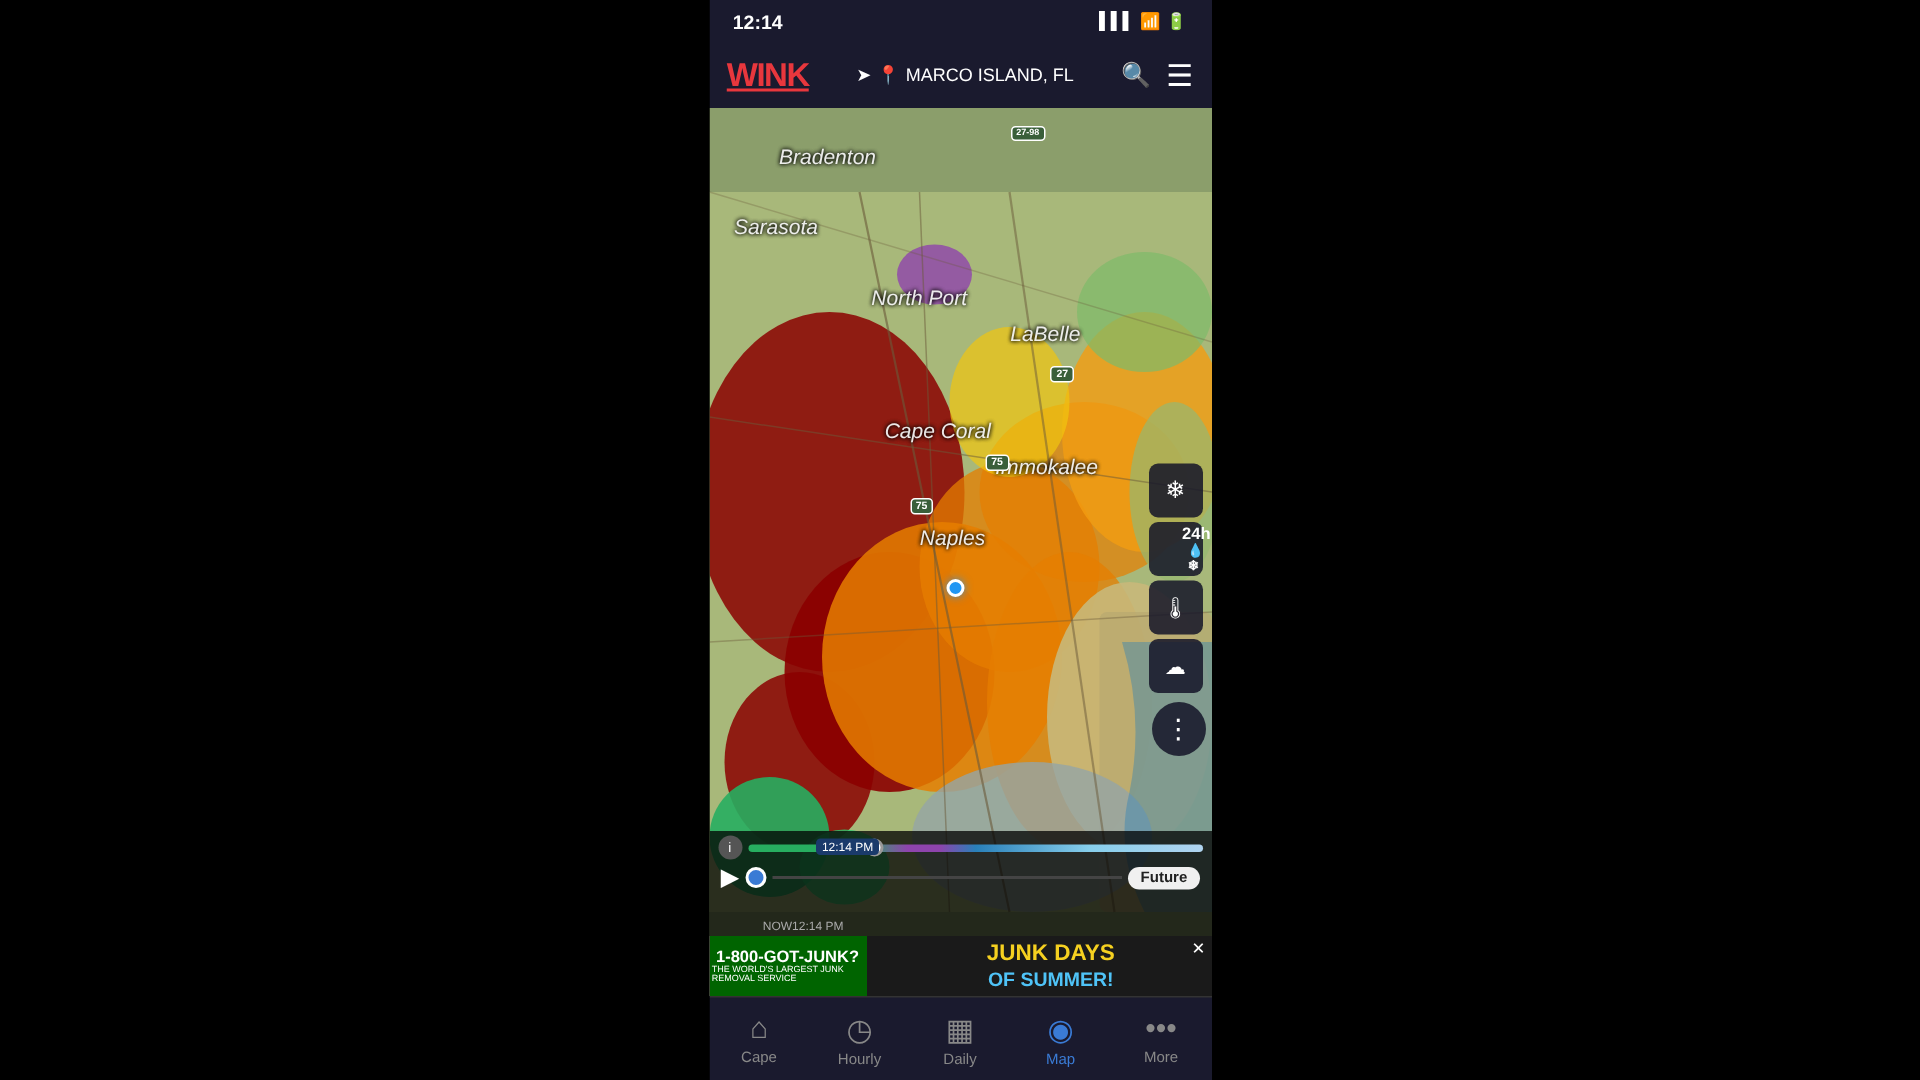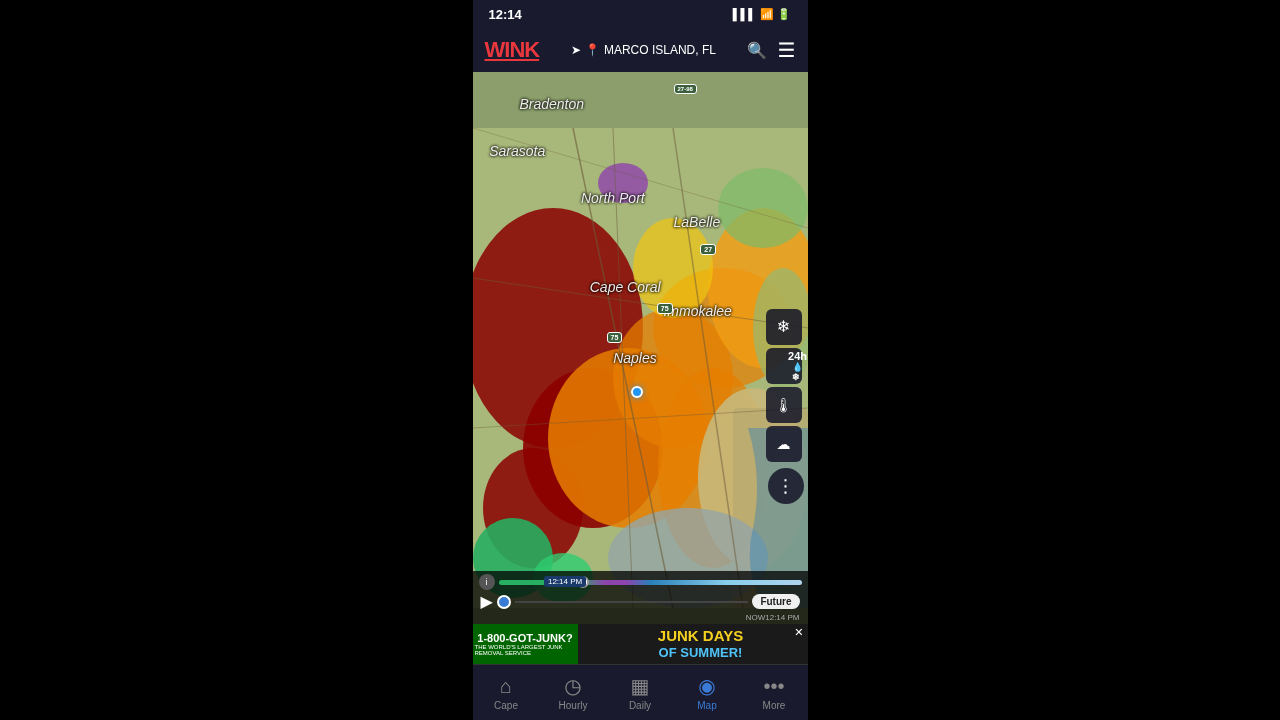--- a/index.html
+++ b/index.html
@@ -390,22 +390,23 @@
       color: #222;
       border: none;
       border-radius: 10px;
       padding: 2px 8px;
       font-size: 10px;
       font-weight: 600;
       cursor: pointer;
     }
     .pb-label-row {
       display: flex;
-      justify-content: flex-end;
+      justify-content: flex-start;
       padding: 0 8px 2px 36px;
+      margin-top: 16px;
     }
     .pb-lbl {
       color: #aaa;
       font-size: 8px;
     }
   </style>
 </head>
 <body>
 
 <div class="phone-container">

